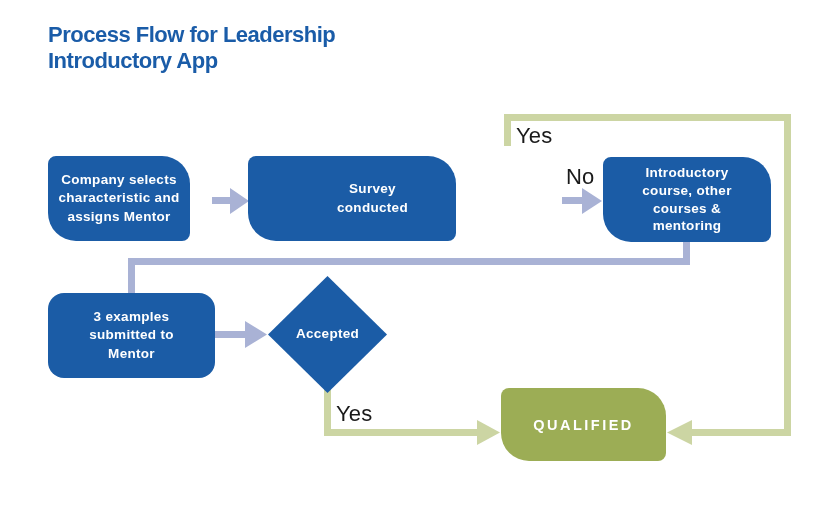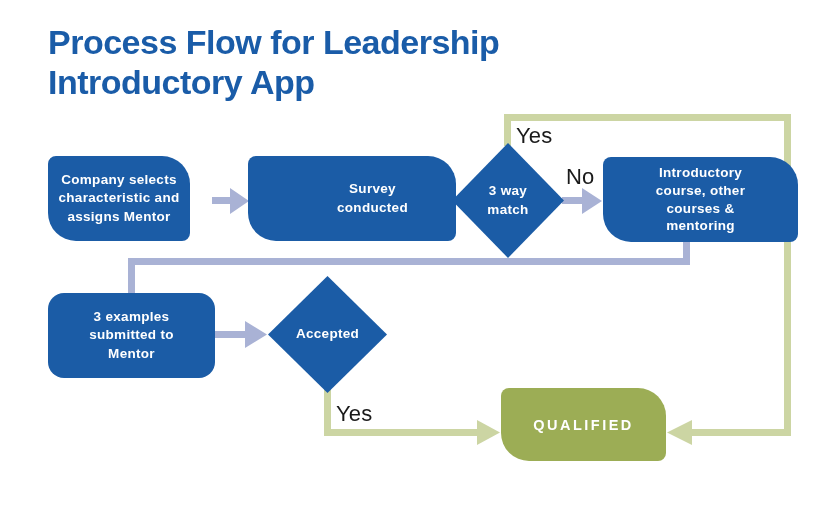--- a/index.html
+++ b/index.html
@@ -4,21 +4,21 @@
 <style>
   html,body{margin:0;padding:0;background:#ffffff;}
   #stage{
     position:relative;width:825px;height:505px;background:#fff;overflow:hidden;
     font-family:"Liberation Sans",sans-serif;
     --blue:#1b5ca6;--title-blue:#1a5ca8;--green:#9cad55;
     --c-green:#ccd5a3;--c-lav:#a9b2d5;--ink:#1a1a1a;
   }
   .title{
     position:absolute;left:48px;top:22px;width:600px;
-    color:var(--title-blue);font-size:34px;font-weight:bold;
+    color:var(--title-blue);font-size:22px;font-weight:bold;
     line-height:1.18;letter-spacing:-0.5px;
   }
   
   .seg{position:absolute;z-index:1;}
   .lav{background:var(--c-lav);}
   .grn{background:var(--c-green);}
   .head-right{clip-path:polygon(0 0,100% 50%,0 100%);}
   .head-left{clip-path:polygon(100% 0,0 50%,100% 100%);}
   
   .node{
@@ -74,24 +74,22 @@
   <div class="seg lav" style="left:214px;top:331px;width:33px;height:7px;"></div>
   <div class="seg lav head-right" style="left:245px;top:321px;width:22px;height:27px;"></div>
 
   <div class="node rbox" style="left:48px;top:156px;width:142px;height:85px;">Company selects
 characteristic and
 assigns Mentor</div>
 
   <div class="node rbox" style="left:248px;top:156px;width:167px;height:85px;padding-left:41px;">Survey
 conducted</div>
 
-  <div class="node diamond" style="left:452px;top:143px;width:112px;height:115px;">3 way
-match</div>
 
-  <div class="node rbox" style="left:603px;top:157px;width:195px;height:85px;line-height:1.3;">Introductory
+  <div class="node rbox" style="left:603px;top:157px;width:168px;height:85px;line-height:1.3;">Introductory
 course, other
 courses &amp;
 mentoring</div>
 
   <div class="node rbox" style="left:48px;top:293px;width:167px;height:85px;border-radius:16px;">3 examples
 submitted to
 Mentor</div>
 
   <div class="node diamond" style="left:268px;top:276px;width:119px;height:117px;">Accepted</div>
 

